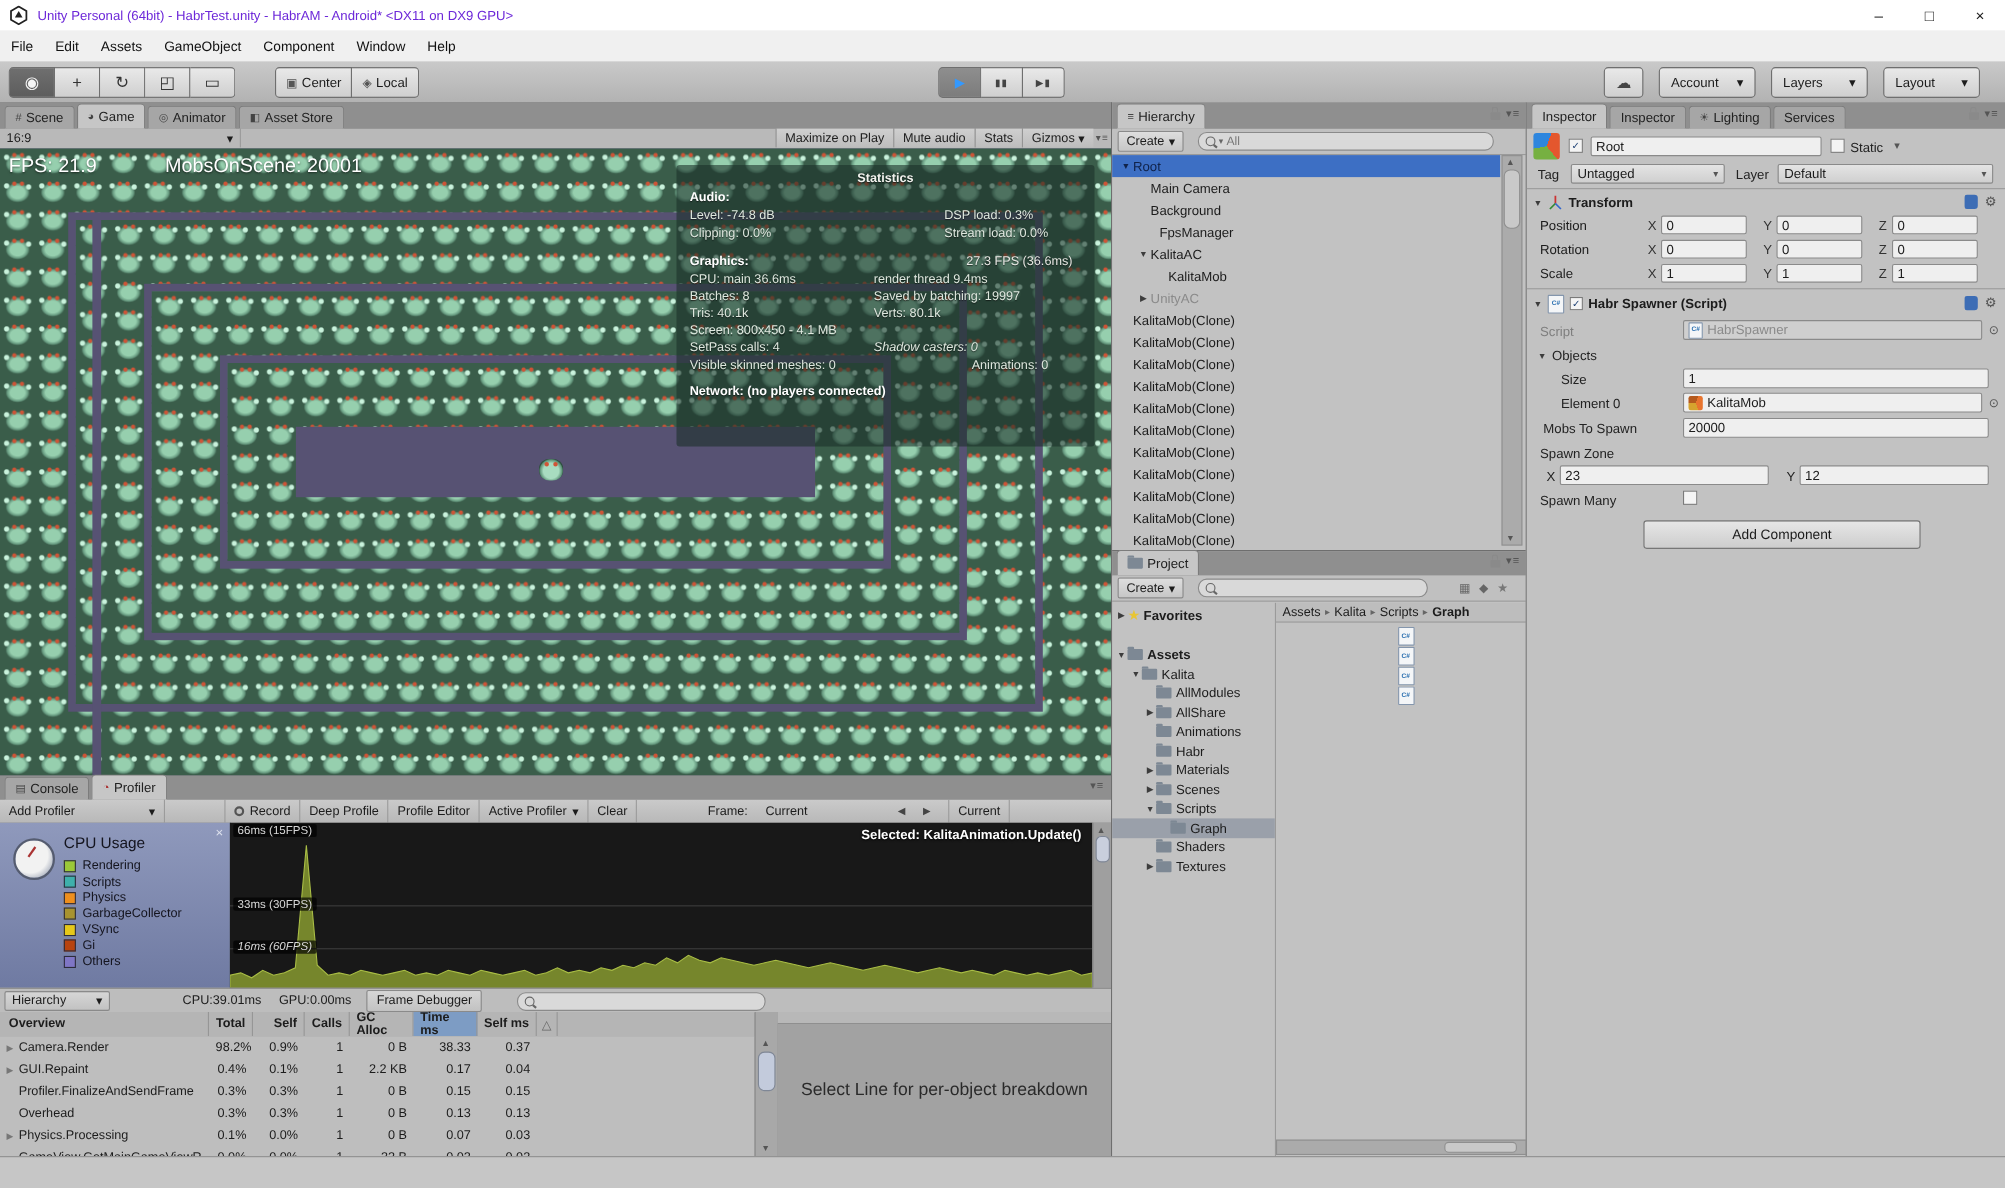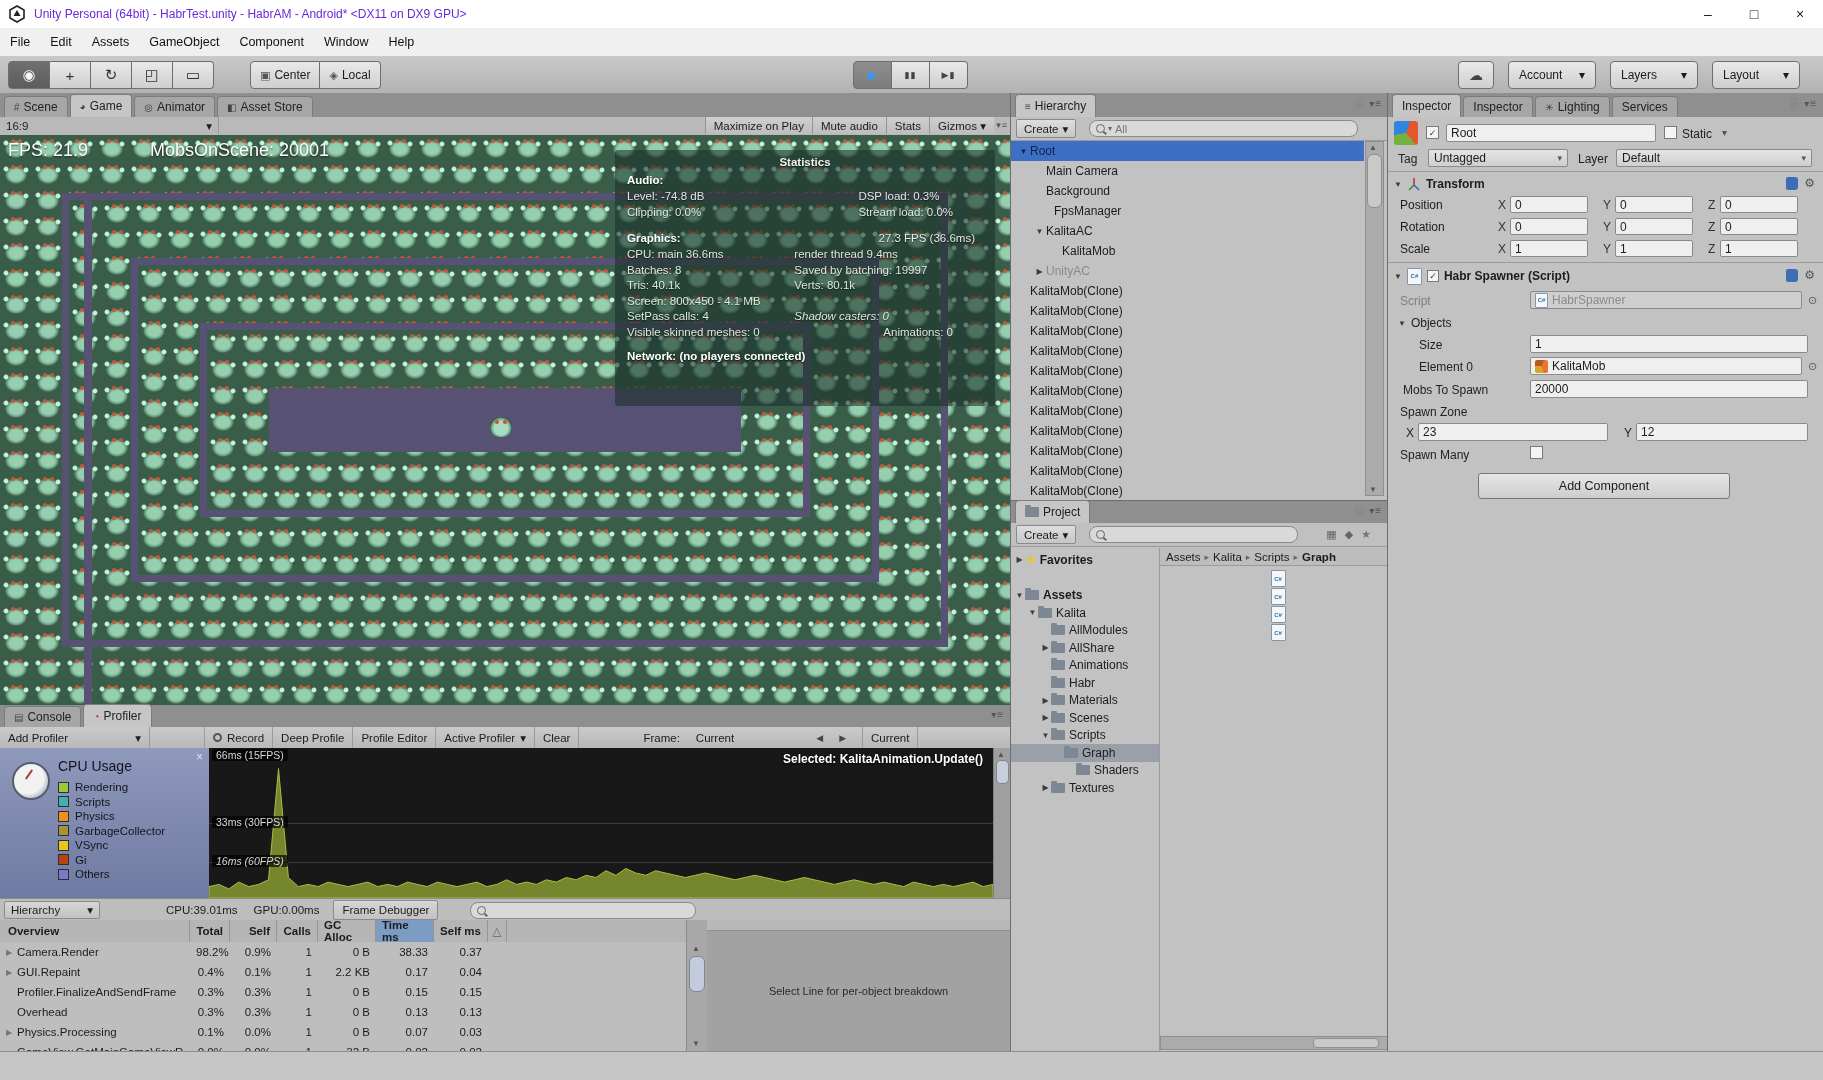--- a/index.html
+++ b/index.html
@@ -121,21 +121,21 @@
   .tr{display:flex;height:20px;align-items:center;}
   .td{box-sizing:border-box;padding:0 6px;text-align:right;}
   .td.first{text-align:left;display:flex;align-items:center;gap:3px;}
   .tr .arr{color:#777;font-size:8px;width:8px;display:inline-block;}
   .table-scroll{position:absolute;left:686px;top:827px;width:20px;height:132px;background:#a8a8a8;border-left:1px solid #8a8a8a;border-right:1px solid #8a8a8a;}
   .ts-up{position:absolute;left:5px;top:24px;font-size:8px;color:#555;}
   .ts-dn{position:absolute;left:5px;bottom:4px;font-size:8px;color:#555;}
   .ts-thumb{position:absolute;left:2px;top:36px;width:14px;height:34px;background:#c3cbdc;border:1px solid #7f8796;border-radius:6px;}
   .detail-pane{position:absolute;left:707px;top:827px;width:303px;height:132px;background:#a2a2a2;}
   .detail-head{height:10px;background:#b8b8b8;border-bottom:1px solid #8f8f8f;}
-  .detail-msg{position:absolute;inset:10px 0 0 0;display:flex;align-items:center;justify-content:center;color:#2a2a2a;font-size:11px;}
+  .detail-msg{position:absolute;inset:10px 0 0 0;display:flex;align-items:center;justify-content:center;color:#2a2a2a;font-size:16px;}
   
   .hier-panel{position:absolute;left:0;top:0;right:0;height:407px;background:#c2c2c2;}
   .panel-toolbar{position:absolute;left:0;top:24px;right:0;height:23px;background:#c0c0c0;border-bottom:1px solid #9a9a9a;display:flex;align-items:center;}
   .create-btn{margin-left:5px;height:17px;padding:0 7px;background:linear-gradient(#dedede,#c6c6c6);border:1px solid #8a8a8a;border-radius:2px;display:flex;align-items:center;gap:4px;font-size:11.5px;}
   .search-field{height:15px;border:1px solid #8a8a8a;border-radius:8px;background:#d9d9d9;display:flex;align-items:center;padding:0 6px;gap:3px;font-size:11px;color:#777;}
   .h-search{position:absolute;left:78px;right:30px;}
   .p-search{position:absolute;left:78px;width:195px;}
   .p-icons{position:absolute;right:14px;display:flex;gap:8px;color:#666;font-size:11px;align-items:center;}
   .tree{position:absolute;left:0;top:48px;right:24px;bottom:0;overflow:hidden;}
   .h-row{height:20px;display:flex;align-items:center;font-size:12px;white-space:nowrap;}
@@ -182,21 +182,21 @@
   .fold{font-size:8px;color:#3c3c3c;}
   .head-icons{position:absolute;right:8px;top:3px;display:flex;gap:6px;align-items:center;}
   .book{width:12px;height:13px;background:#3d6db5;border-radius:2px 3px 3px 2px;}
   .gear{color:#555;font-size:12px;}
   .axis-ico{width:14px;height:14px;}
   .t-row{position:absolute;left:0;right:0;height:20px;}
   .t-label{position:absolute;left:12px;top:3px;}
   .t-ax{position:absolute;top:3px;font-size:12px;color:#333;}
   .t-field{position:absolute;top:1px;height:17px;width:78px;}
   .picker{color:#555;font-size:11px;}
-  .addc{position:absolute;left:90px;width:250px;height:24px;background:linear-gradient(#e6e6e6,#cdcdcd);border:1px solid #777;border-radius:3px;display:flex;align-items:center;justify-content:center;font-size:12.5px;}
+  .addc{position:absolute;left:106px;width:250px;height:24px;background:linear-gradient(#e6e6e6,#cdcdcd);border:1px solid #777;border-radius:3px;display:flex;align-items:center;justify-content:center;font-size:12.5px;}
   .statusbar{position:absolute;left:0;bottom:0;right:0;height:28px;background:#c6c6c6;border-top:1px solid #8e8e8e;}
 </style>
 </head>
 <body>
 
 <div id="app">
 
   <div class="titlebar">
     <svg class="unity-logo" width="18" height="18" viewBox="0 0 18 18">
       <path d="M9 1 L16 5 L16 13 L9 17 L2 13 L2 5 Z" fill="none" stroke="#222" stroke-width="1.6"></path>
@@ -723,21 +723,21 @@
               <div class="p-row" style="padding-left: 29px;">
                 <span class="tarr">▼</span>
                 <span class="folder"></span>
                 <span>Scripts</span>
               </div>
               <div class="p-row sel" style="padding-left: 42px;">
                 <span class="tarr"></span>
                 <span class="folder"></span>
                 <span>Graph</span>
               </div>
-              <div class="p-row" style="padding-left: 40px; margin-left: 14px;">
+              <div class="p-row" style="padding-left: 29px;">
                 <span class="tarr"></span>
                 <span class="folder"></span>
                 <span>Shaders</span>
               </div>
               <div class="p-row" style="padding-left: 29px;">
                 <span class="tarr">▶</span>
                 <span class="folder"></span>
                 <span>Textures</span>
               </div>
             </div>

